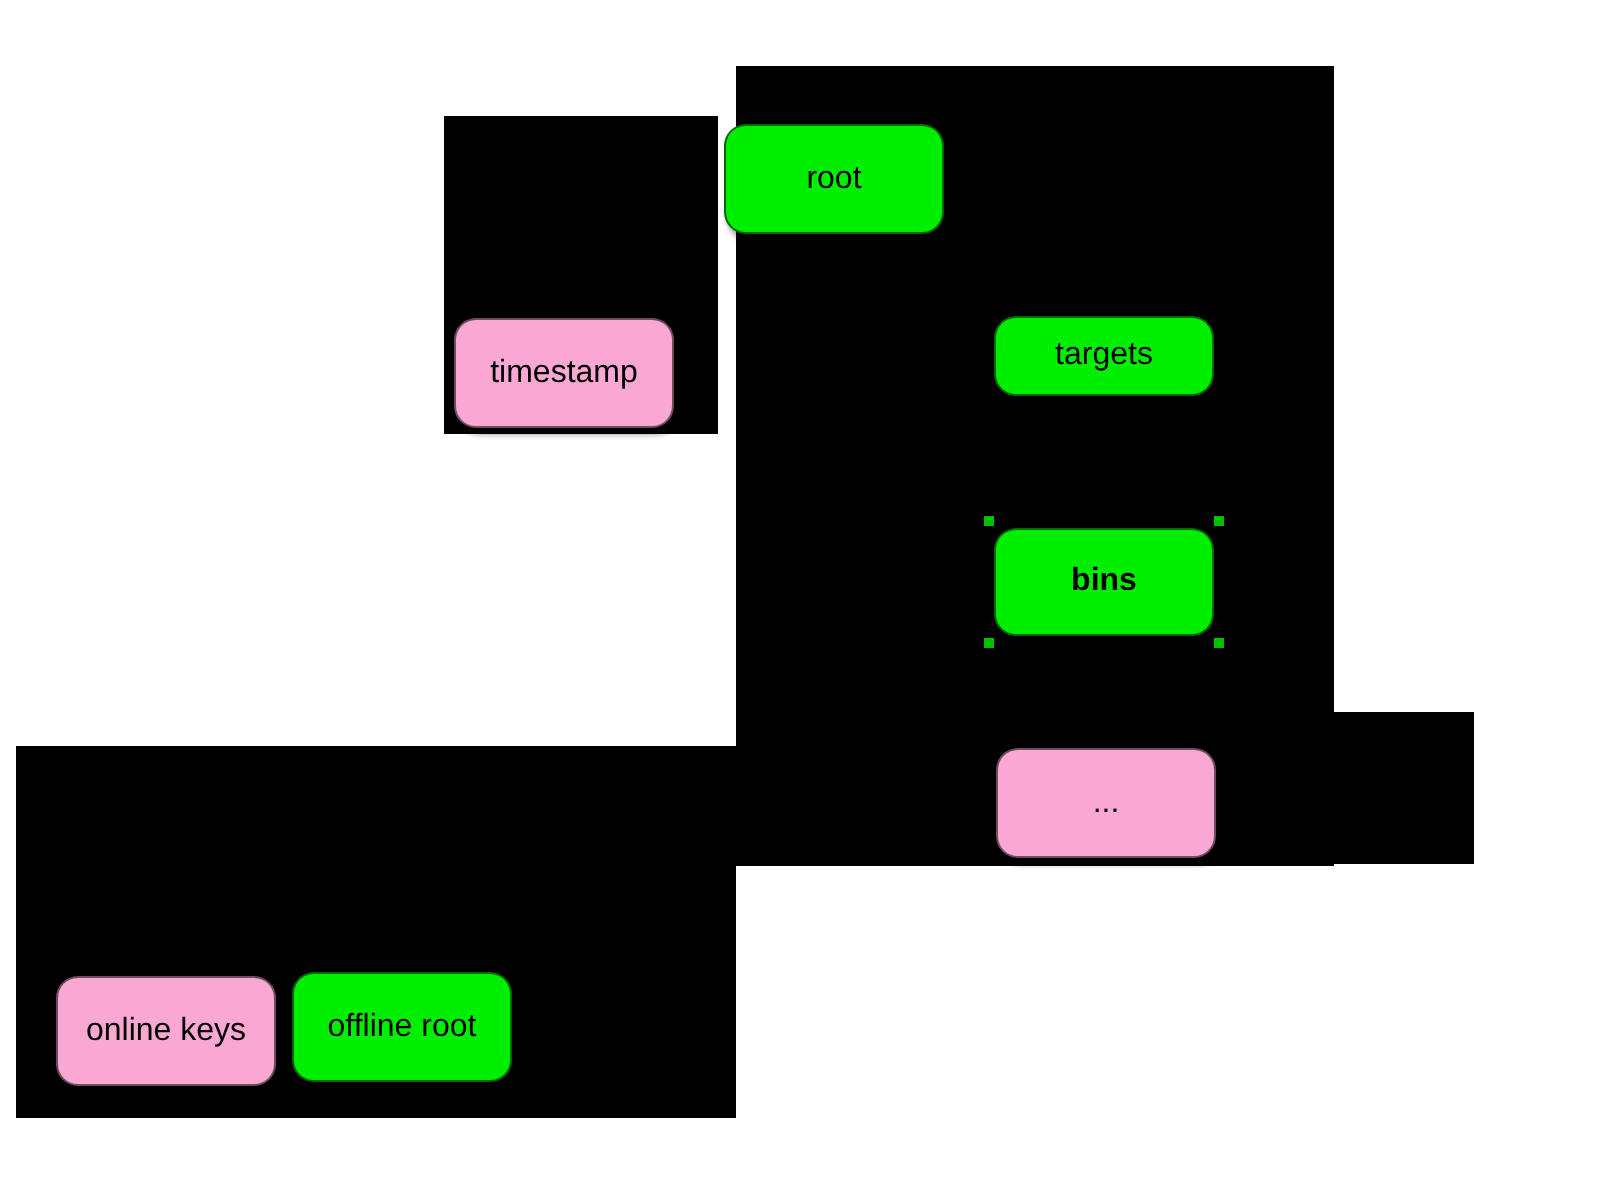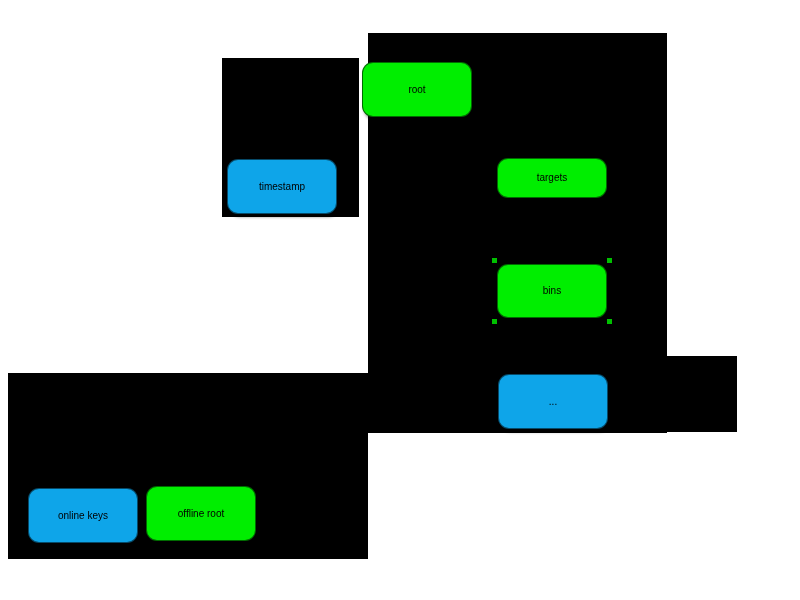--- a/index.html
+++ b/index.html
@@ -33,35 +33,35 @@
     width: 110px;
     height: 55px;
     border-radius: 11px;
     display: flex;
     align-items: center;
     justify-content: center;
     box-shadow: 2px 3px 3px rgba(0,0,0,0.45);
     box-sizing: border-box;
     border: 1px solid rgba(0,0,0,0.55);
   }
-  .node-red   { background: #0ea5e9; }
+  .node-red   { background: #f9a8d4; }
   .node-green { background: #00ee00; }
   .node-label {
     color: #000000;
-    font-size: 10px;
+    font-size: 16px;
     line-height: 1;
     white-space: nowrap;
     pointer-events: none;
   }
 
   #node-root         { left: 362px; top: 62px;  }
   #node-timestamp    { left: 227px; top: 159px; }
   #node-snapshot     { left: 361px; top: 159px; }
   #node-targets      { left: 497px; top: 158px; height: 40px; }
-  #node-bins         { left: 497px; top: 264px; height: 54px; }
+  #node-bins         { left: 497px; top: 264px; height: 54px; font-weight: bold; }
   #node-bin1         { left: 364px; top: 374px; }
   #node-bin-dots     { left: 498px; top: 374px; }
   #node-binN         { left: 630px; top: 374px; }
   #node-online-keys  { left: 18px;  top: 488px; margin-left: 10px; }
   #node-offline-keys { left: 146px; top: 486px; }
 
   
   .handle {
     position: absolute;
     width: 5px;

